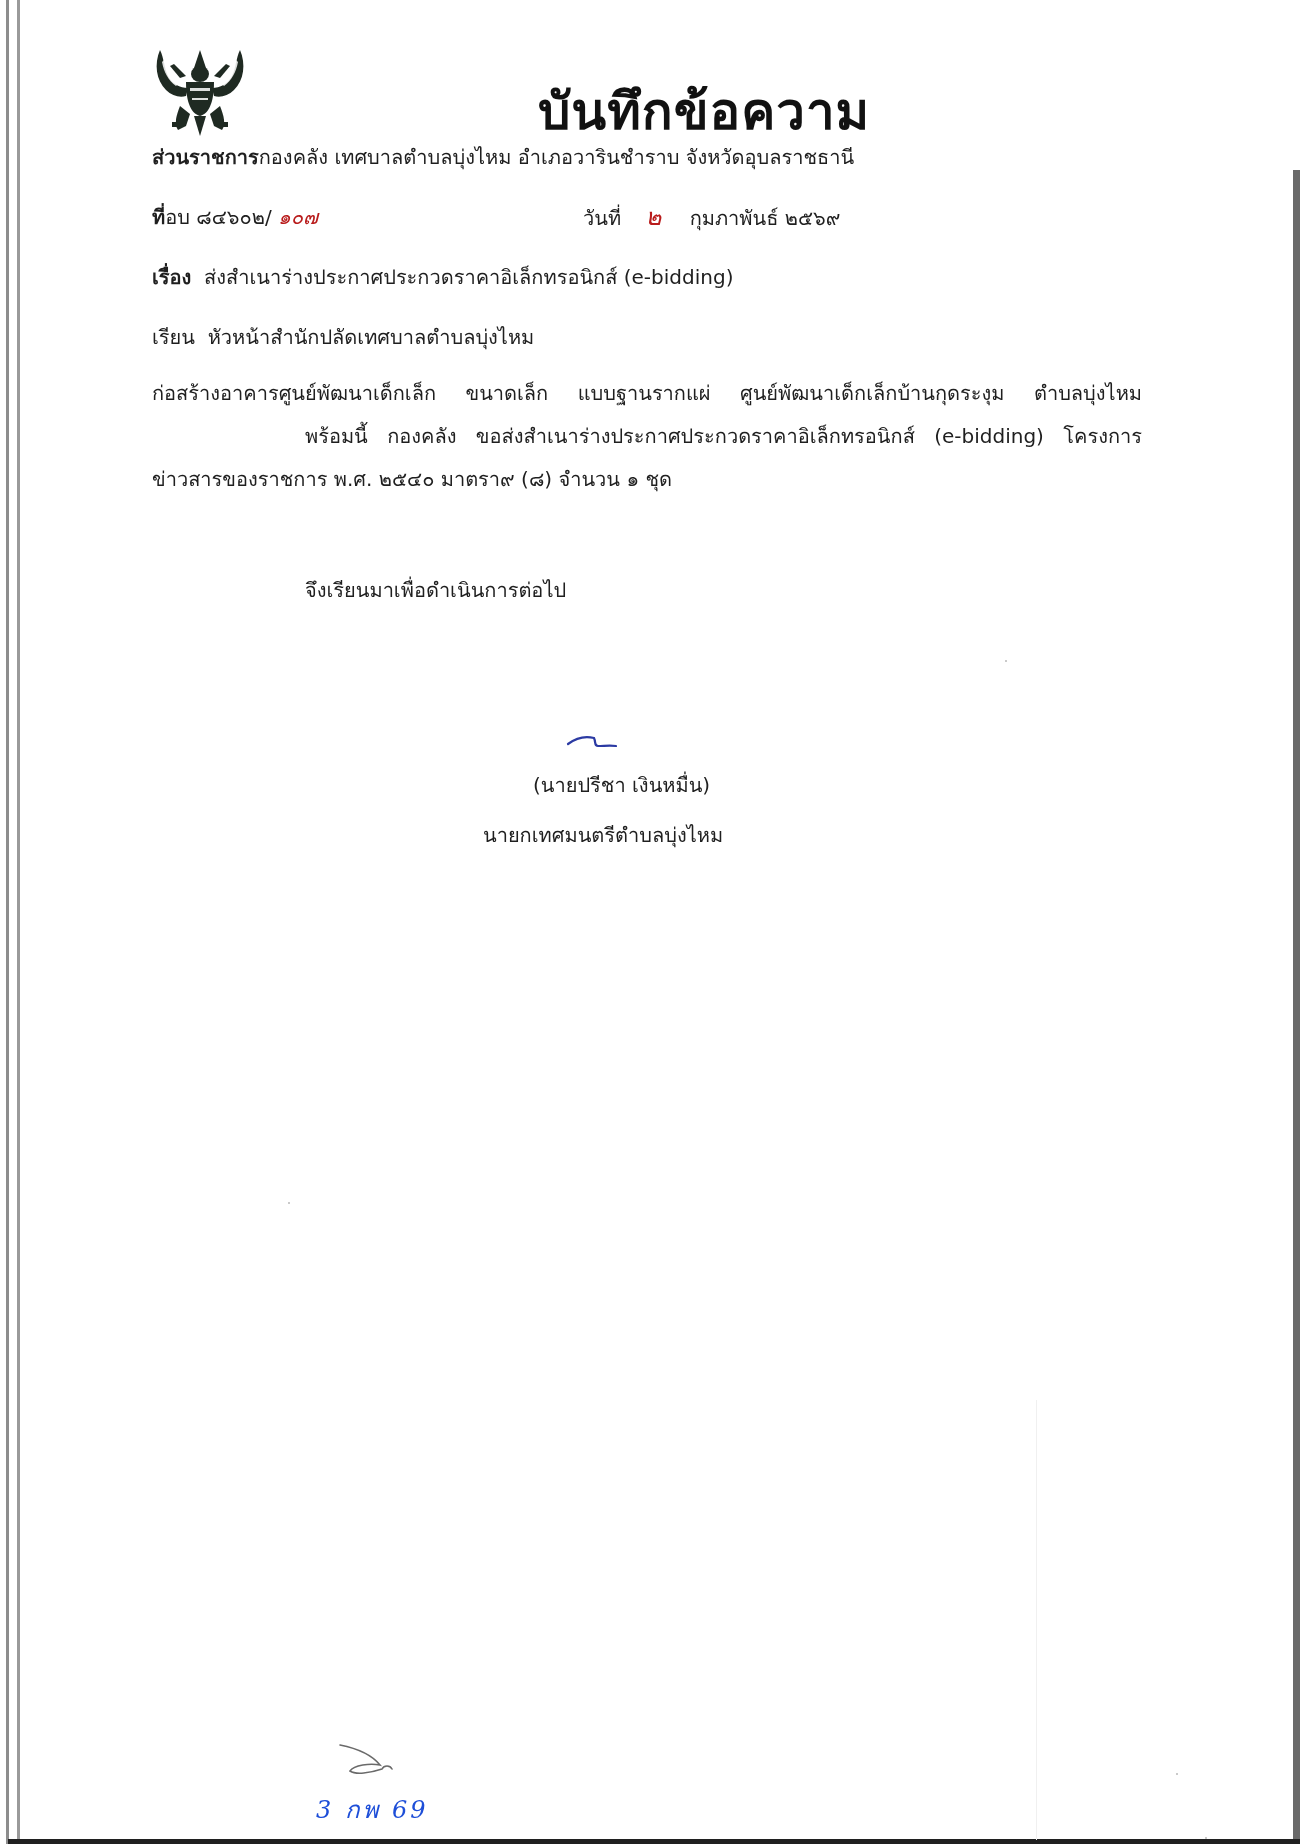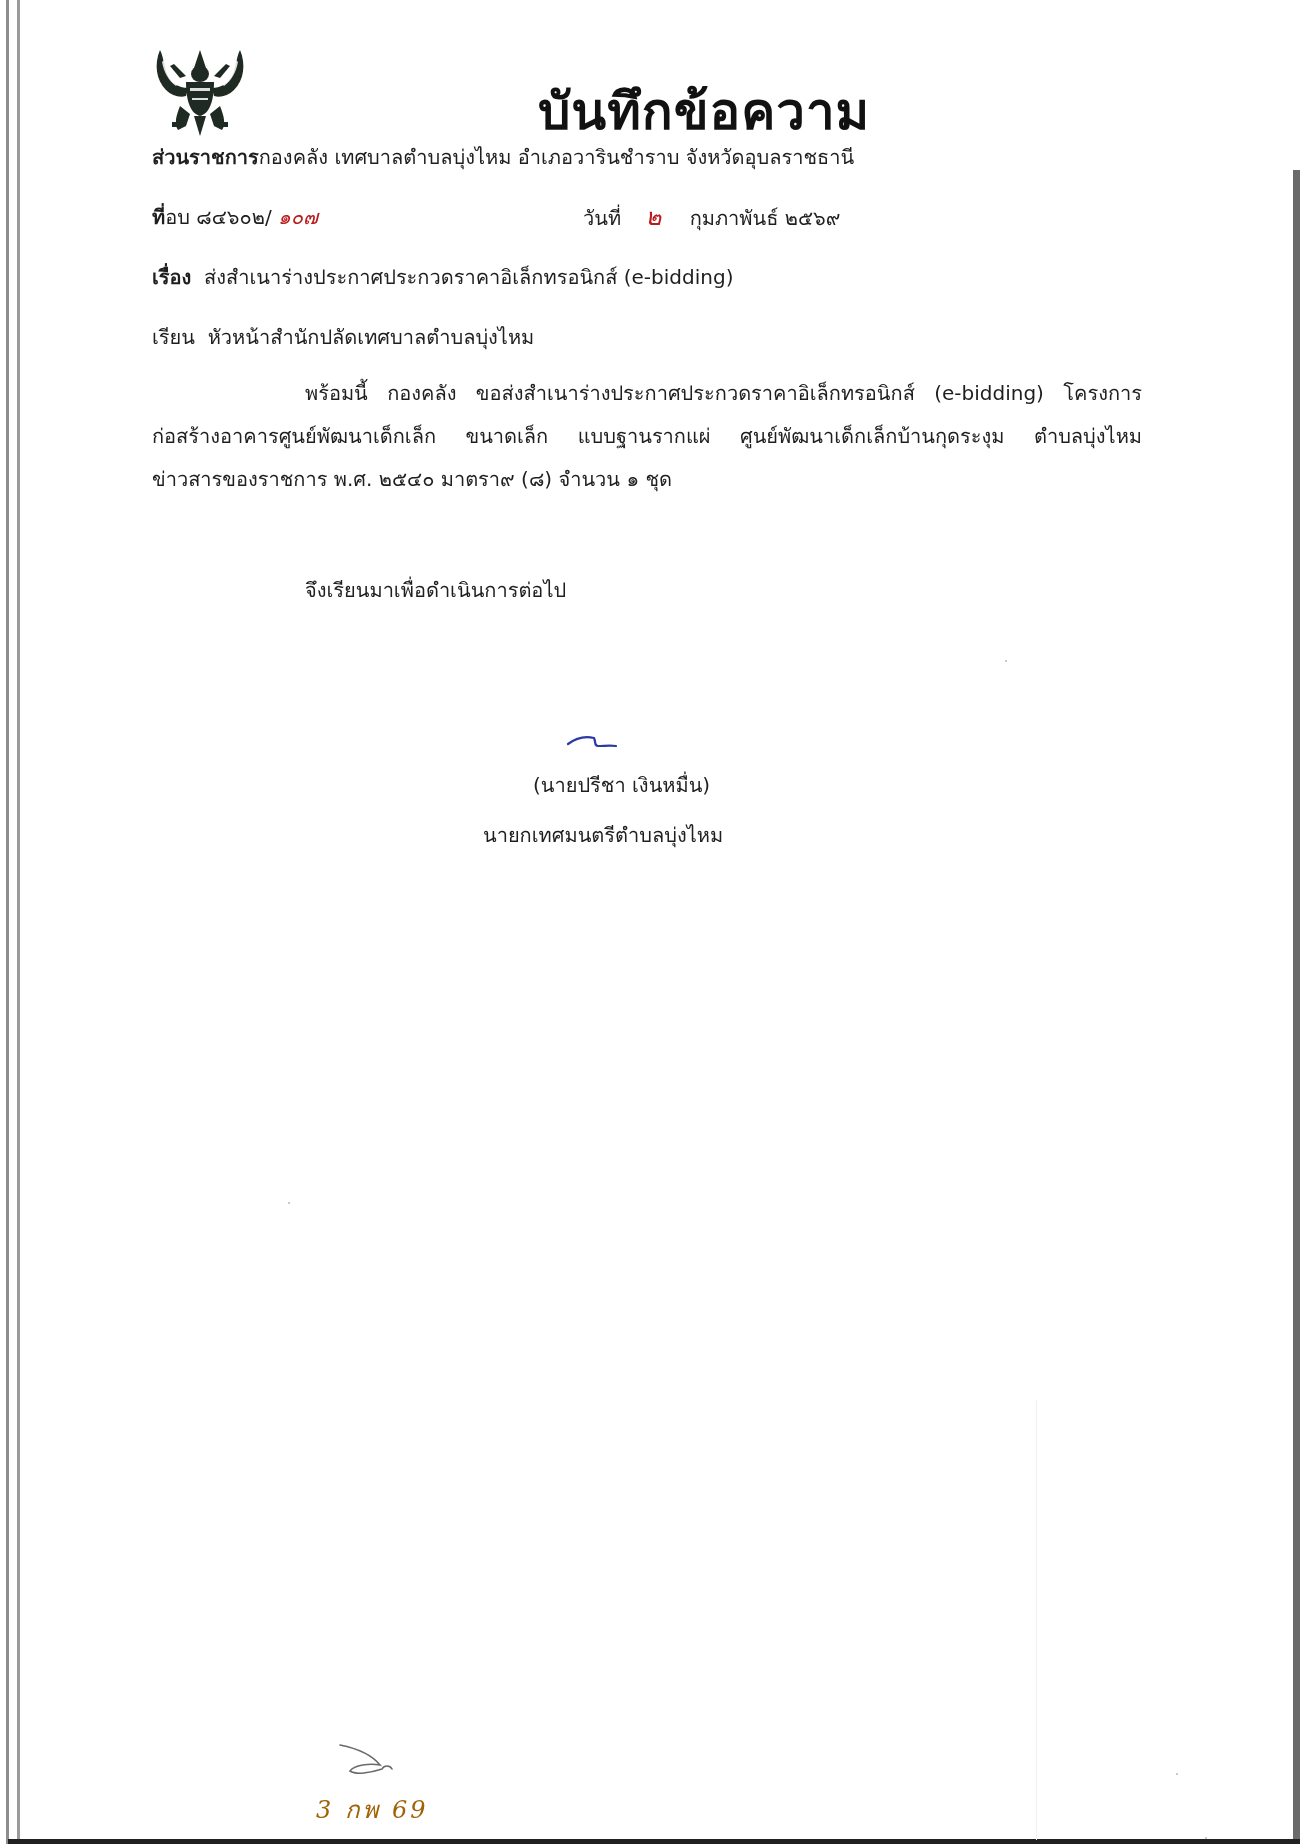--- a/index.html
+++ b/index.html
@@ -46,21 +46,21 @@
 
   .closing { left: 305px; top: 576px; }
 
   .signature { position: absolute; left: 566px; top: 730px; width: 60px; height: 24px; }
   .sig-name { left: 505px; top: 771px; margin-left: 28px; }
   .sig-position { left: 483px; top: 821px; }
 
   .handnote { position: absolute; left: 310px; top: 1735px; width: 140px; height: 90px; }
   .handnote-text {
     position: absolute; left: 316px; top: 1790px;
-    font-family: "DejaVu Serif", serif; font-style: italic; font-size: 24px; color: #a16207; letter-spacing: 3px;
+    font-family: "DejaVu Serif", serif; font-style: italic; font-size: 24px; color: #1d4ed8; letter-spacing: 3px;
   }
 
   .speck { position: absolute; width: 2px; height: 2px; background: #b8b8b8; border-radius: 1px; }
 </style>
 </head>
 <body>
 
 <div class="edge-left-1"></div>
 <div class="edge-left-2"></div>
 <div class="edge-right"></div>
@@ -116,22 +116,22 @@
   <span class="label">เรื่อง</span>&nbsp;
   <span>ส่งสำเนาร่างประกาศประกวดราคาอิเล็กทรอนิกส์ (e-bidding)</span>
 </div>
 
 <div class="line row-to">
   <span>เรียน</span>&nbsp;
   <span>หัวหน้าสำนักปลัดเทศบาลตำบลบุ่งไหม</span>
 </div>
 
 <div class="body-para">
+  <span class="p-line">ก่อสร้างอาคารศูนย์พัฒนาเด็กเล็ก ขนาดเล็ก แบบฐานรากแผ่ ศูนย์พัฒนาเด็กเล็กบ้านกุดระงุม ตำบลบุ่งไหม</span>
   <span class="p-line first">พร้อมนี้ กองคลัง ขอส่งสำเนาร่างประกาศประกวดราคาอิเล็กทรอนิกส์ (e-bidding) โครงการ</span>
-  <span class="p-line">ก่อสร้างอาคารศูนย์พัฒนาเด็กเล็ก ขนาดเล็ก แบบฐานรากแผ่ ศูนย์พัฒนาเด็กเล็กบ้านกุดระงุม ตำบลบุ่งไหม</span>
   <span class="p-line last">ข่าวสารของราชการ พ.ศ. ๒๕๔๐ มาตรา๙ (๘) จำนวน  ๑  ชุด</span>
 </div>
 
 <div class="line closing">จึงเรียนมาเพื่อดำเนินการต่อไป</div>
 
 <svg class="signature" viewBox="0 0 60 24">
   <path d="M2 14 C10 8 20 6 28 8 C30 12 28 16 32 16 C38 16 44 15 50 16" fill="none" stroke="#2b3aa3" stroke-width="2.2" stroke-linecap="round"></path>
 </svg>
 
 <div class="line sig-name">(นายปรีชา     เงินหมื่น)</div>

